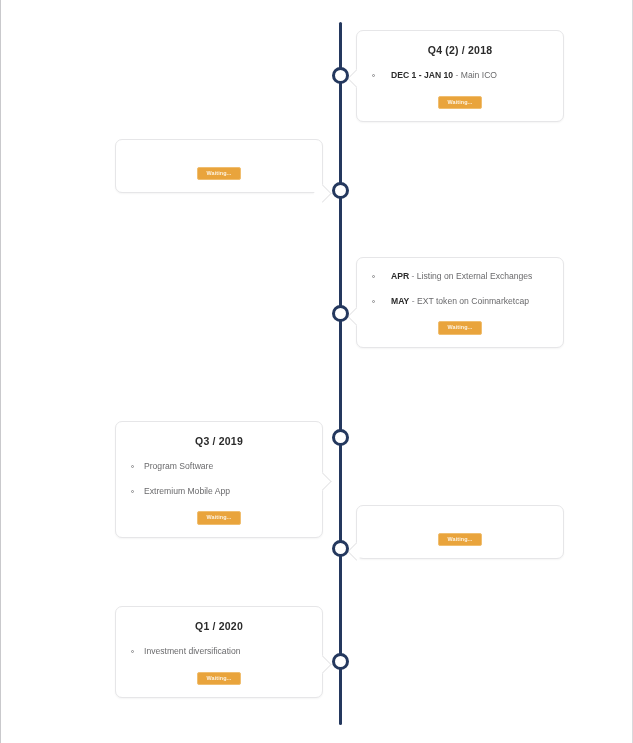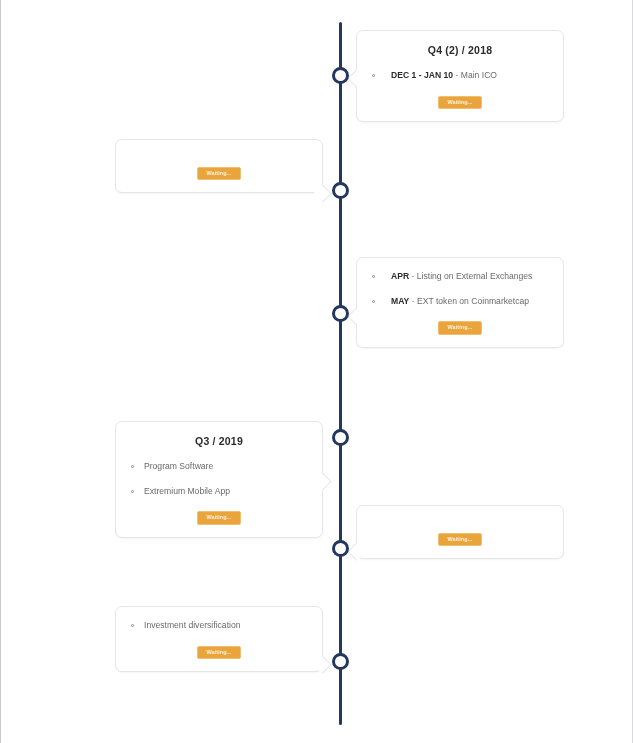--- a/index.html
+++ b/index.html
@@ -191,20 +191,21 @@
         </div>
       </div>
       <div class="card right" style="top: 505px;">
         <div class="notch" style="top: 39px;"></div>
         <div class="badge-row">
           <span class="badge">Waiting...</span>
         </div>
       </div>
       <div class="card left" style="top: 606px;">
         <div class="notch" style="top: 51px;"></div>
+        <div class="card-title">Q1 / 2020</div>
         <ul class="item-list">
           <li class="item"><span class="bullet"></span><span class="item-text">Investment diversification</span></li>
         </ul>
         <div class="badge-row">
           <span class="badge">Waiting...</span>
         </div>
       </div>
     </div>
 
 </div>

